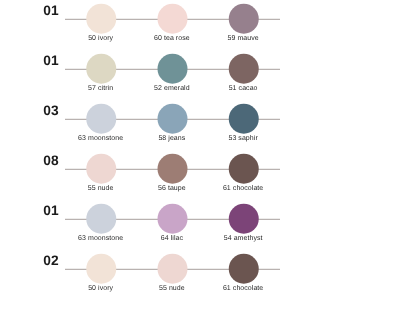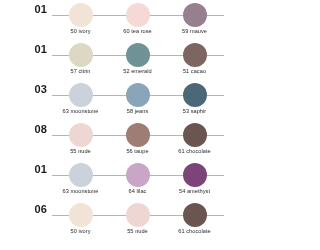--- a/index.html
+++ b/index.html
@@ -174,21 +174,21 @@
           <span class="swatch-dot" style="background: rgb(201, 165, 200);"></span>
           <span class="swatch-label">64 lilac</span>
         </div>
         <div class="swatch-cell">
           <span class="swatch-dot" style="background: rgb(124, 68, 120);"></span>
           <span class="swatch-label">54 amethyst</span>
         </div>
       </div>
     </div>
     <div class="palette-row">
-      <div class="row-number">06</div>
+      <div class="row-number">02</div>
       <div class="swatch-strip">
         <div class="connector-line"></div>
         <div class="swatch-cell">
           <span class="swatch-dot" style="background: rgb(242, 227, 215);"></span>
           <span class="swatch-label">50 ivory</span>
         </div>
         <div class="swatch-cell">
           <span class="swatch-dot" style="background: rgb(238, 215, 210);"></span>
           <span class="swatch-label">55 nude</span>
         </div>

